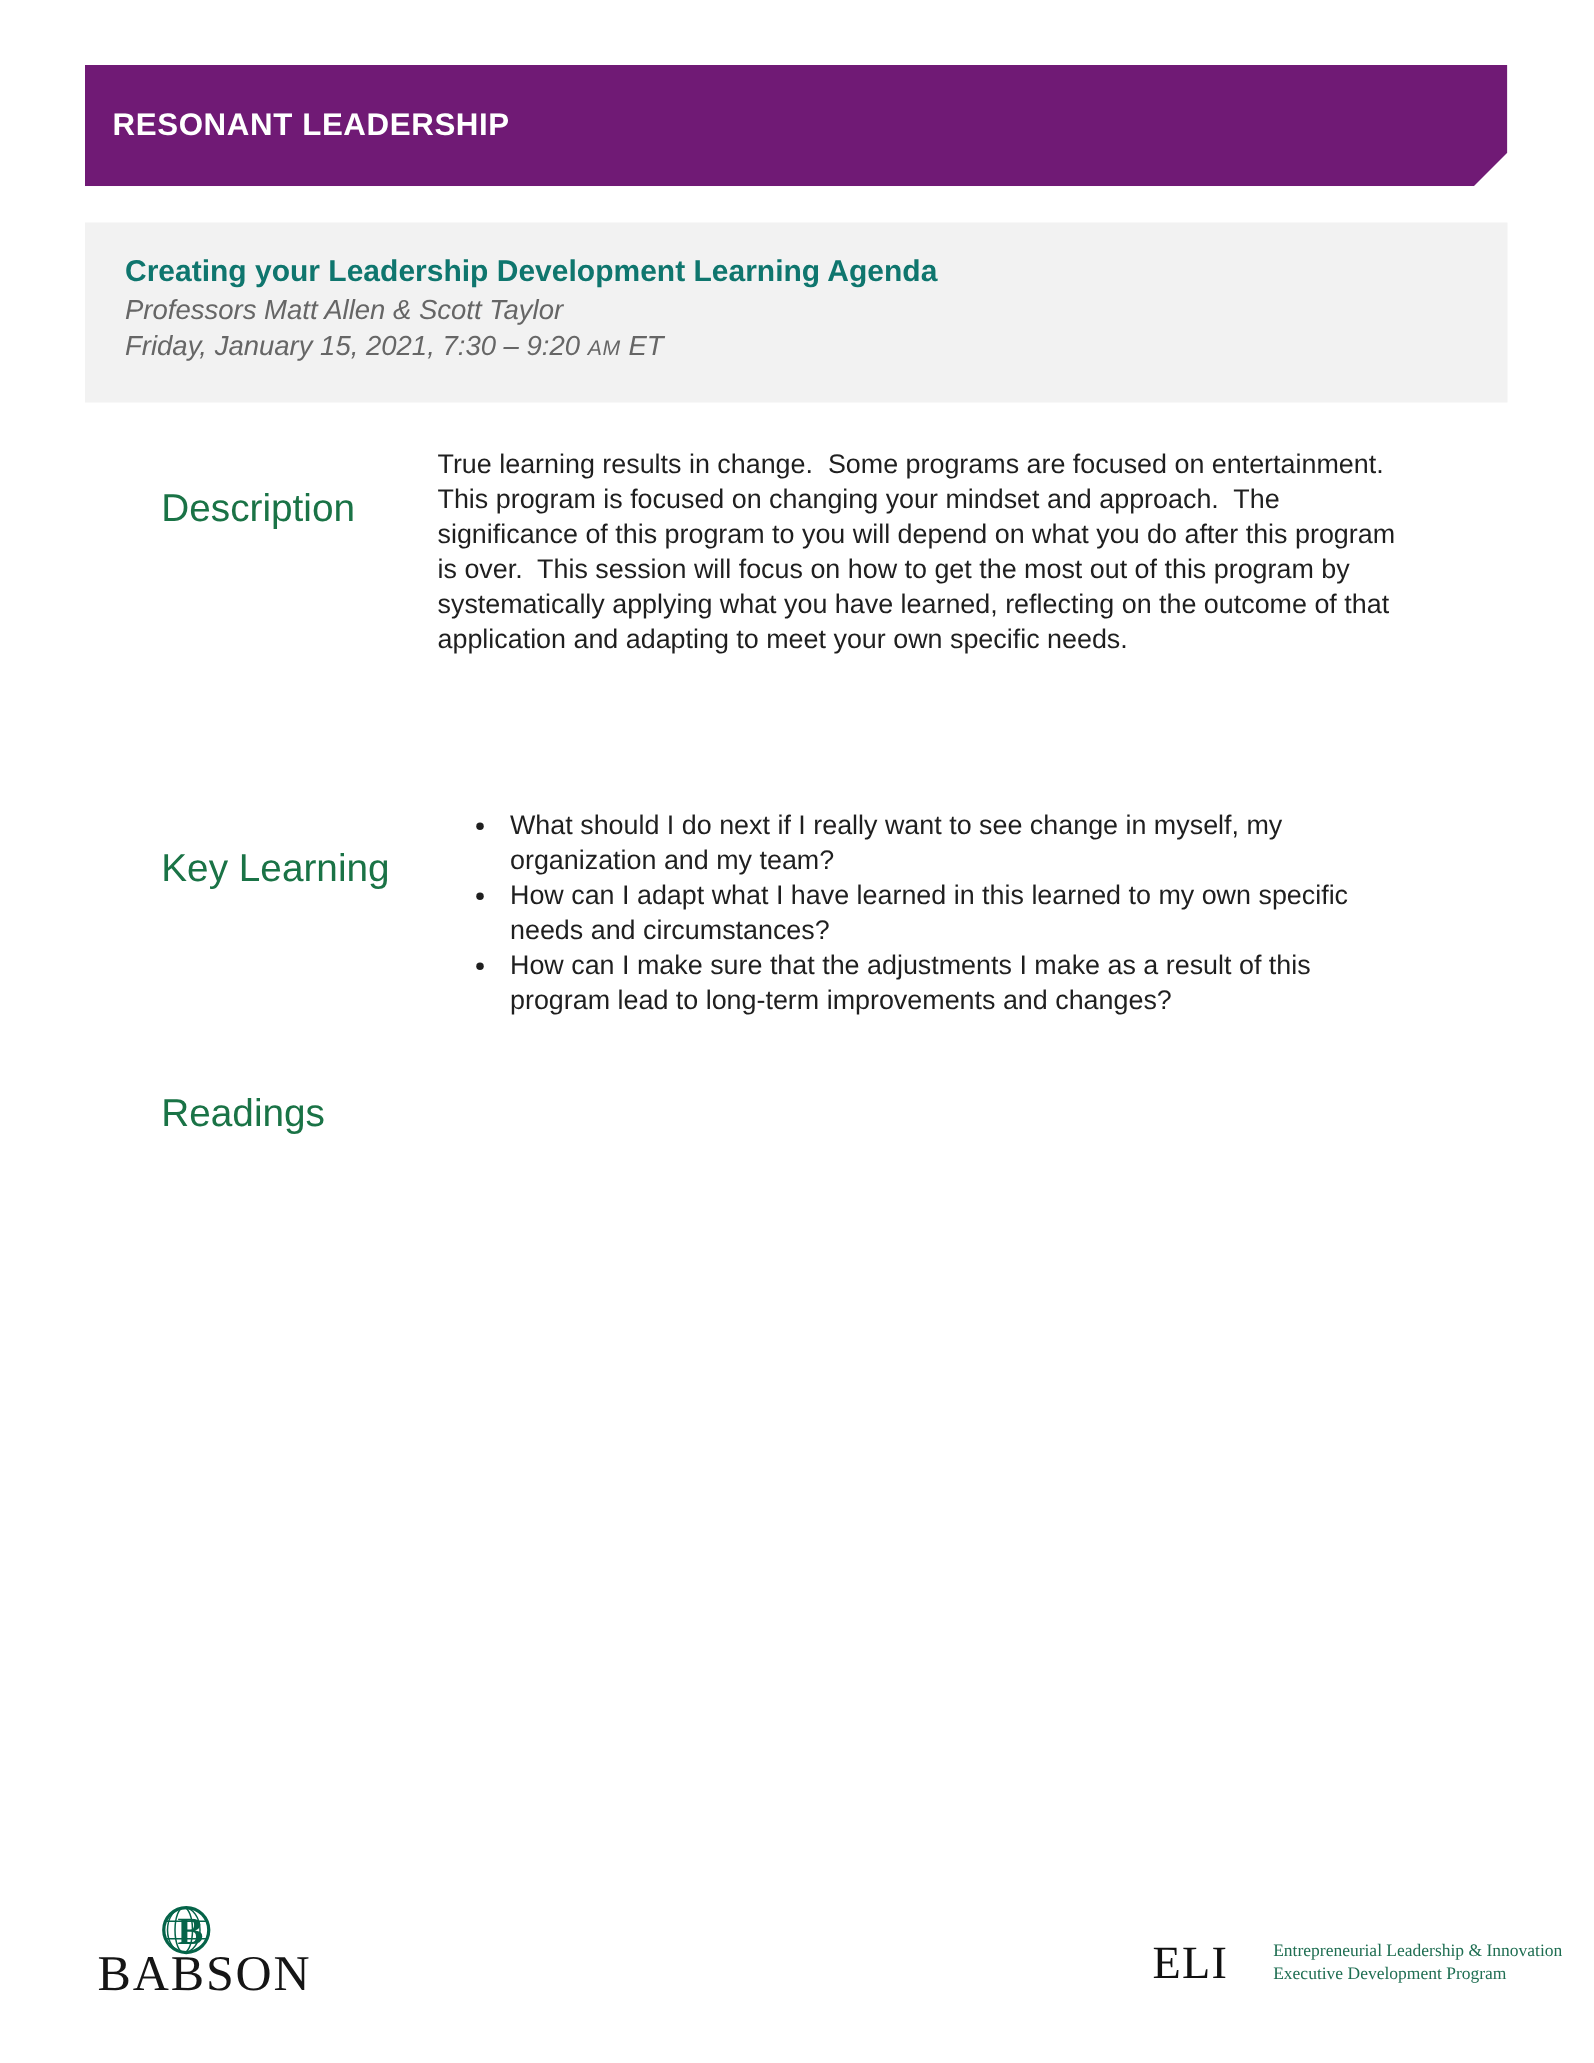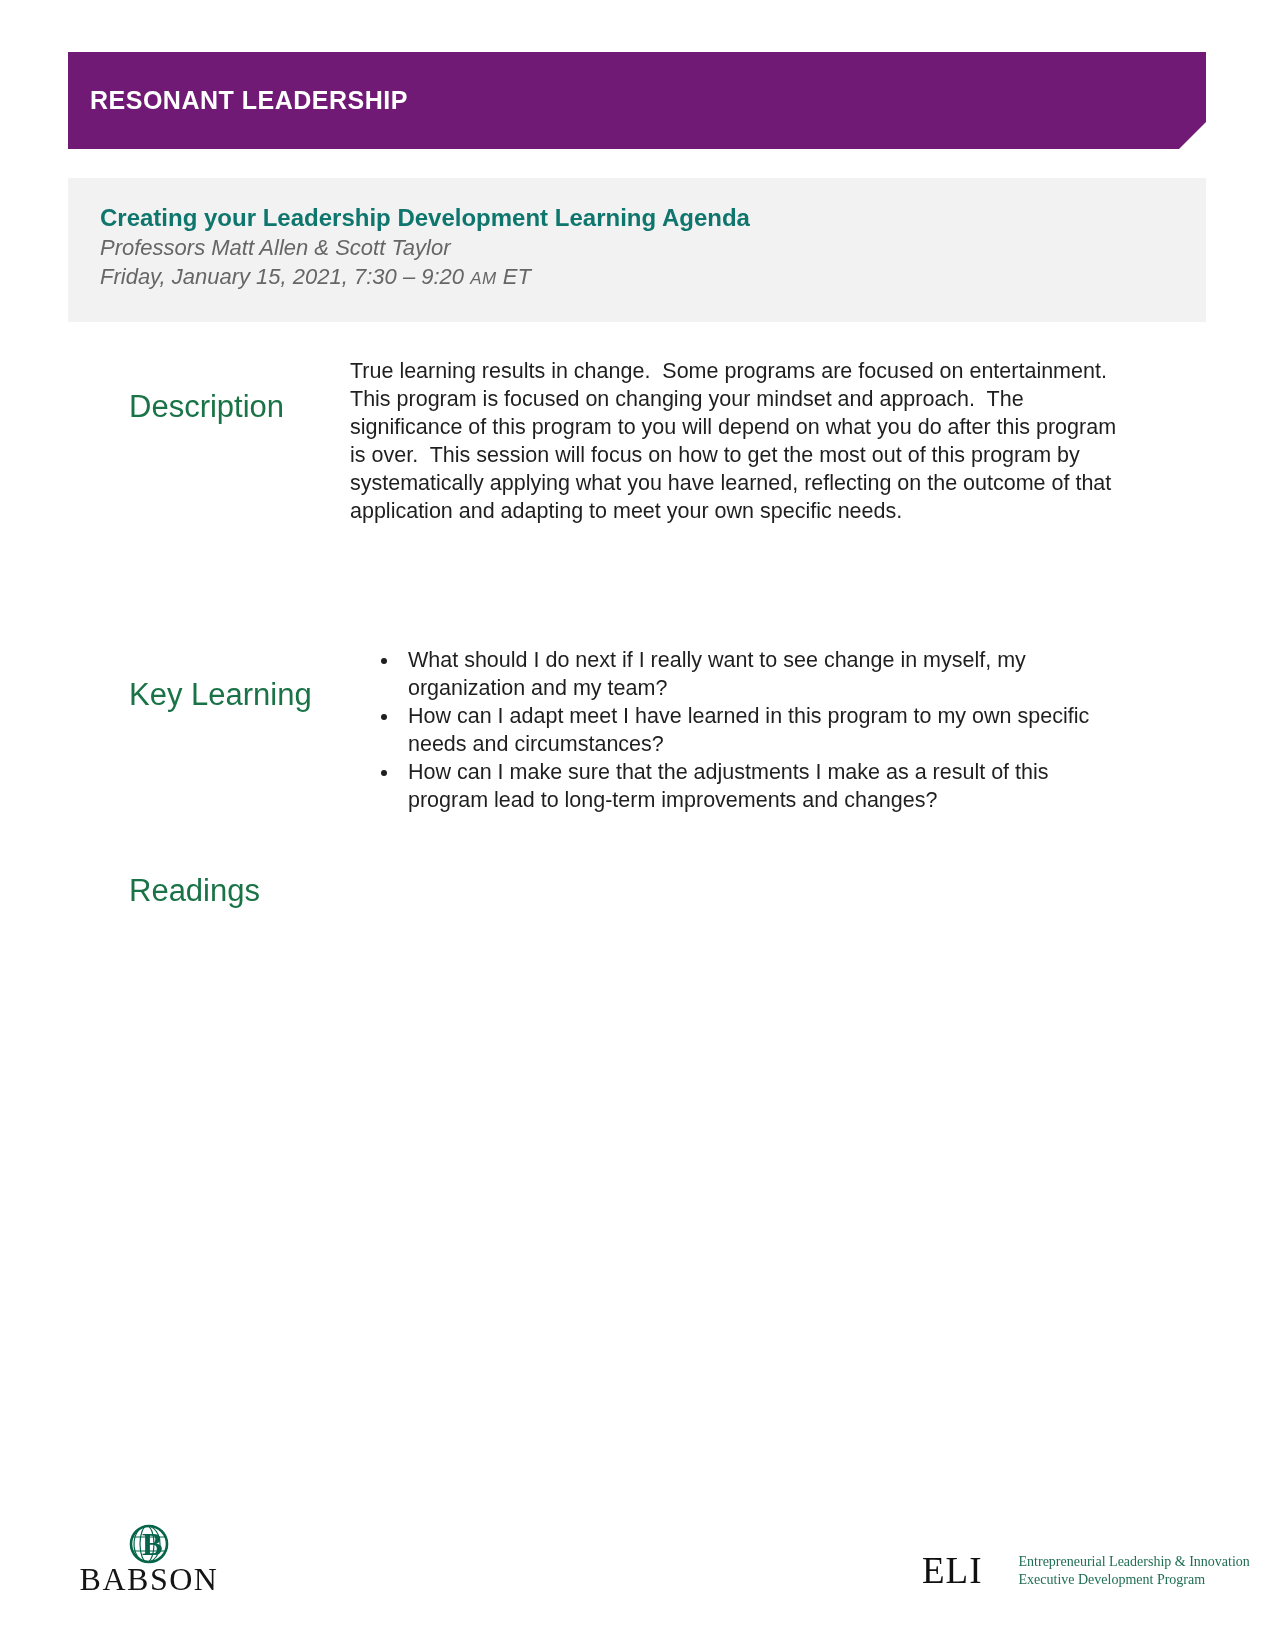--- a/index.html
+++ b/index.html
@@ -62,21 +62,21 @@
     padding-left:8px;margin:0;
   }
   
   .babson{
     position:absolute;left:78px;top:1524px;width:142px;
     text-align:center;
   }
   .babson-globe{display:block;margin:0 auto 2px auto;width:40px;height:40px;}
   .babson-word{
     font-family:"Liberation Serif", serif;
-    font-size:32px;color:#151515;letter-spacing:1.5px;line-height:26px;
+    font-size:40px;color:#151515;letter-spacing:1.5px;line-height:26px;
   }
   
   .eli{
     position:absolute;left:922px;top:1552px;
     display:flex;align-items:center;gap:24px;
   }
   .eli-acronym{
     font-family:"Liberation Serif", serif;
     font-size:37px;color:#101010;letter-spacing:1px;line-height:38px;
   }
@@ -100,21 +100,21 @@
     <p class="session-sub">Professors Matt Allen &amp; Scott Taylor</p>
     <p class="session-sub"><span>Friday, January 15, 2021, 7:30 – 9:20 </span><span class="smallcaps">AM</span><span> ET</span></p>
   </div>
 
   <h2 class="sec-heading" id="desc-heading">Description</h2>
   <p class="desc-body">True learning results in change.  Some programs are focused on entertainment.  This program is focused on changing your mindset and approach.  The significance of this program to you will depend on what you do after this program is over.  This session will focus on how to get the most out of this program by systematically applying what you have learned, reflecting on the outcome of that application and adapting to meet your own specific needs.</p>
 
   <h2 class="sec-heading" id="lessons-heading">Key Learning</h2>
   <ul class="lessons-list">
     <li>What should I do next if I really want to see change in myself, my organization and my team?</li>
-    <li>How can I adapt meet I have learned in this program to my own specific needs and circumstances?</li>
+    <li>How can I adapt what I have learned in this learned to my own specific needs and circumstances?</li>
     <li>How can I make sure that the adjustments I make as a result of this program lead to long-term improvements and changes?</li>
   </ul>
 
   <h2 class="sec-heading" id="readings-heading">Readings</h2>
 
   <div class="babson">
     <svg class="babson-globe" viewBox="0 0 40 40" aria-hidden="true">
       <defs>
         <clipPath id="globeclip">
             <circle cx="20" cy="20" r="18"></circle>

